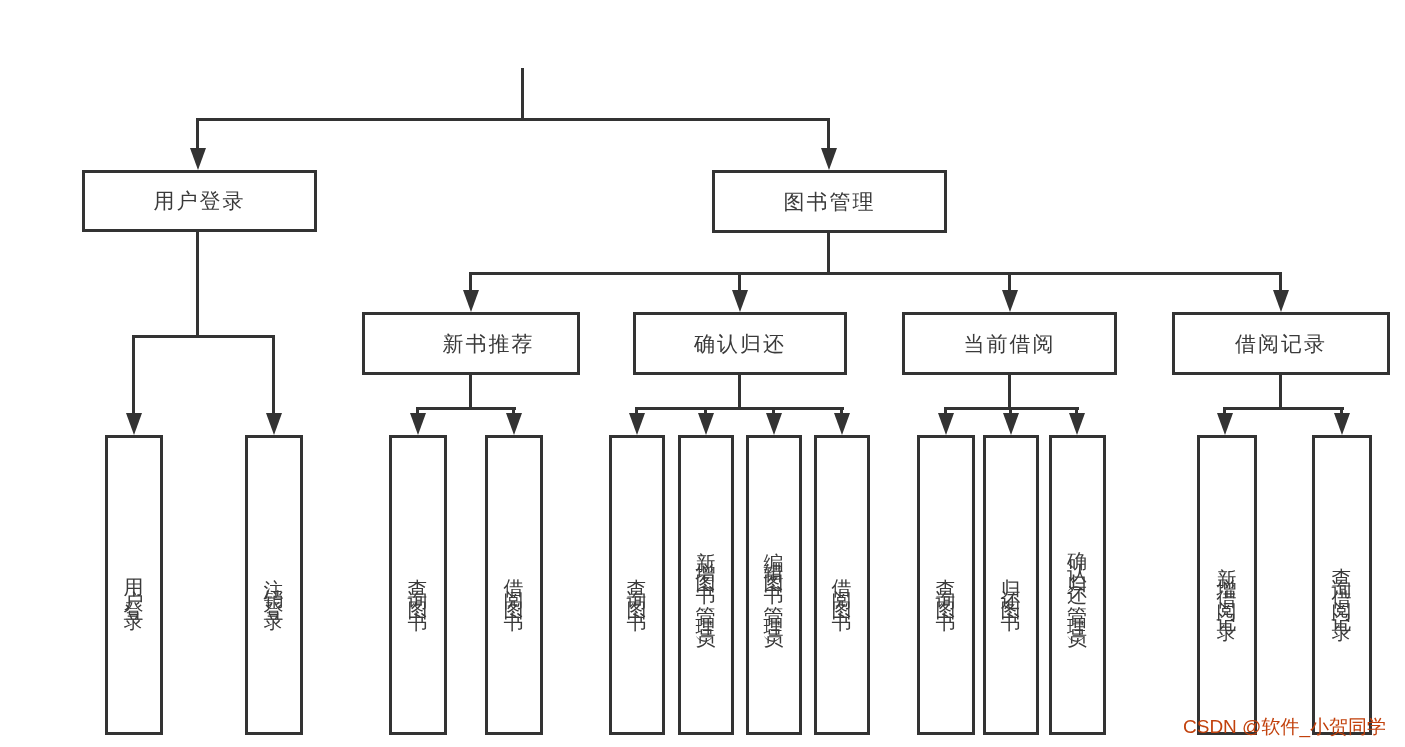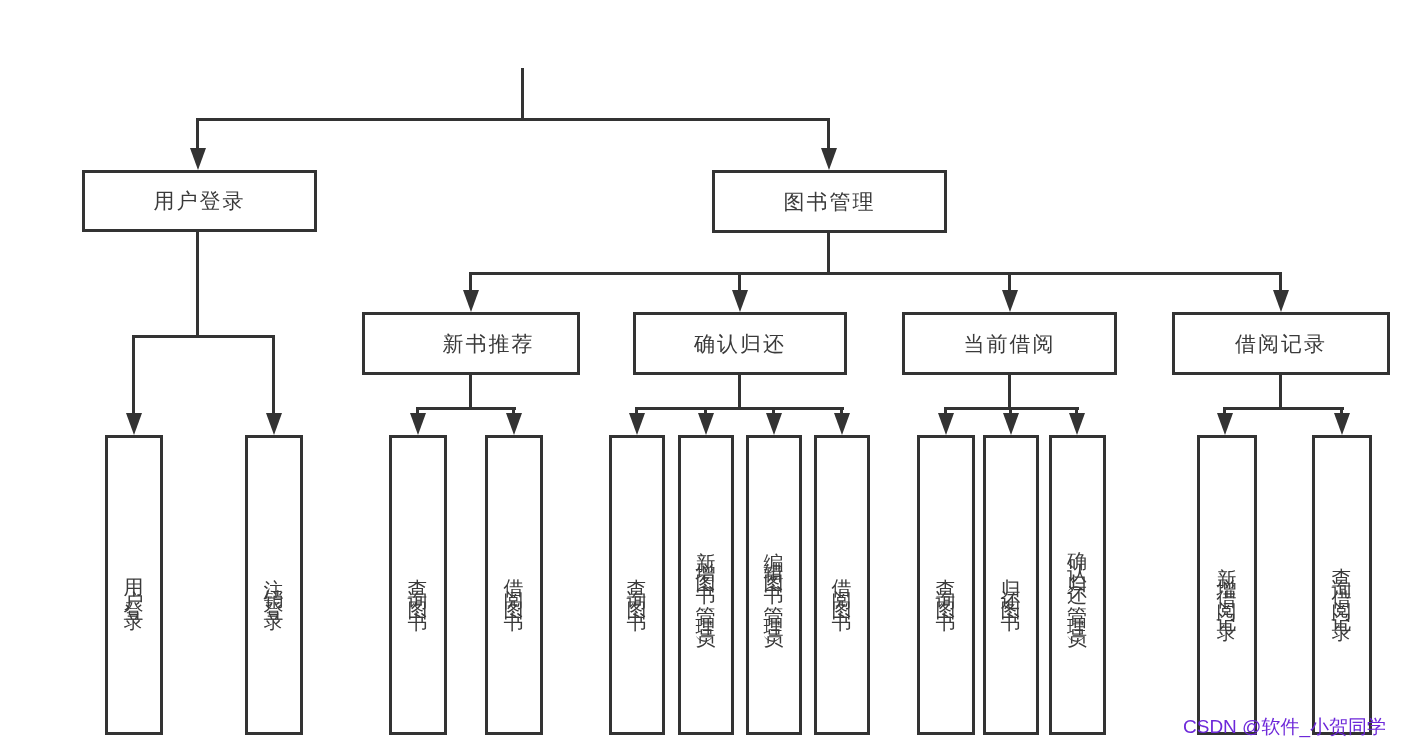--- a/index.html
+++ b/index.html
@@ -45,21 +45,21 @@
     height: 0;
     border-left: 8px solid transparent;
     border-right: 8px solid transparent;
     border-top: 22px solid #333333;
   }
   .watermark {
     position: absolute;
     left: 1183px;
     top: 714px;
     font-size: 19px;
-    color: #6d28d9;
+    color: #c2410c;
     white-space: nowrap;
     z-index: 5;
   }
 </style>
 </head>
 <body>
 
 <div id="canvas">
 
 

